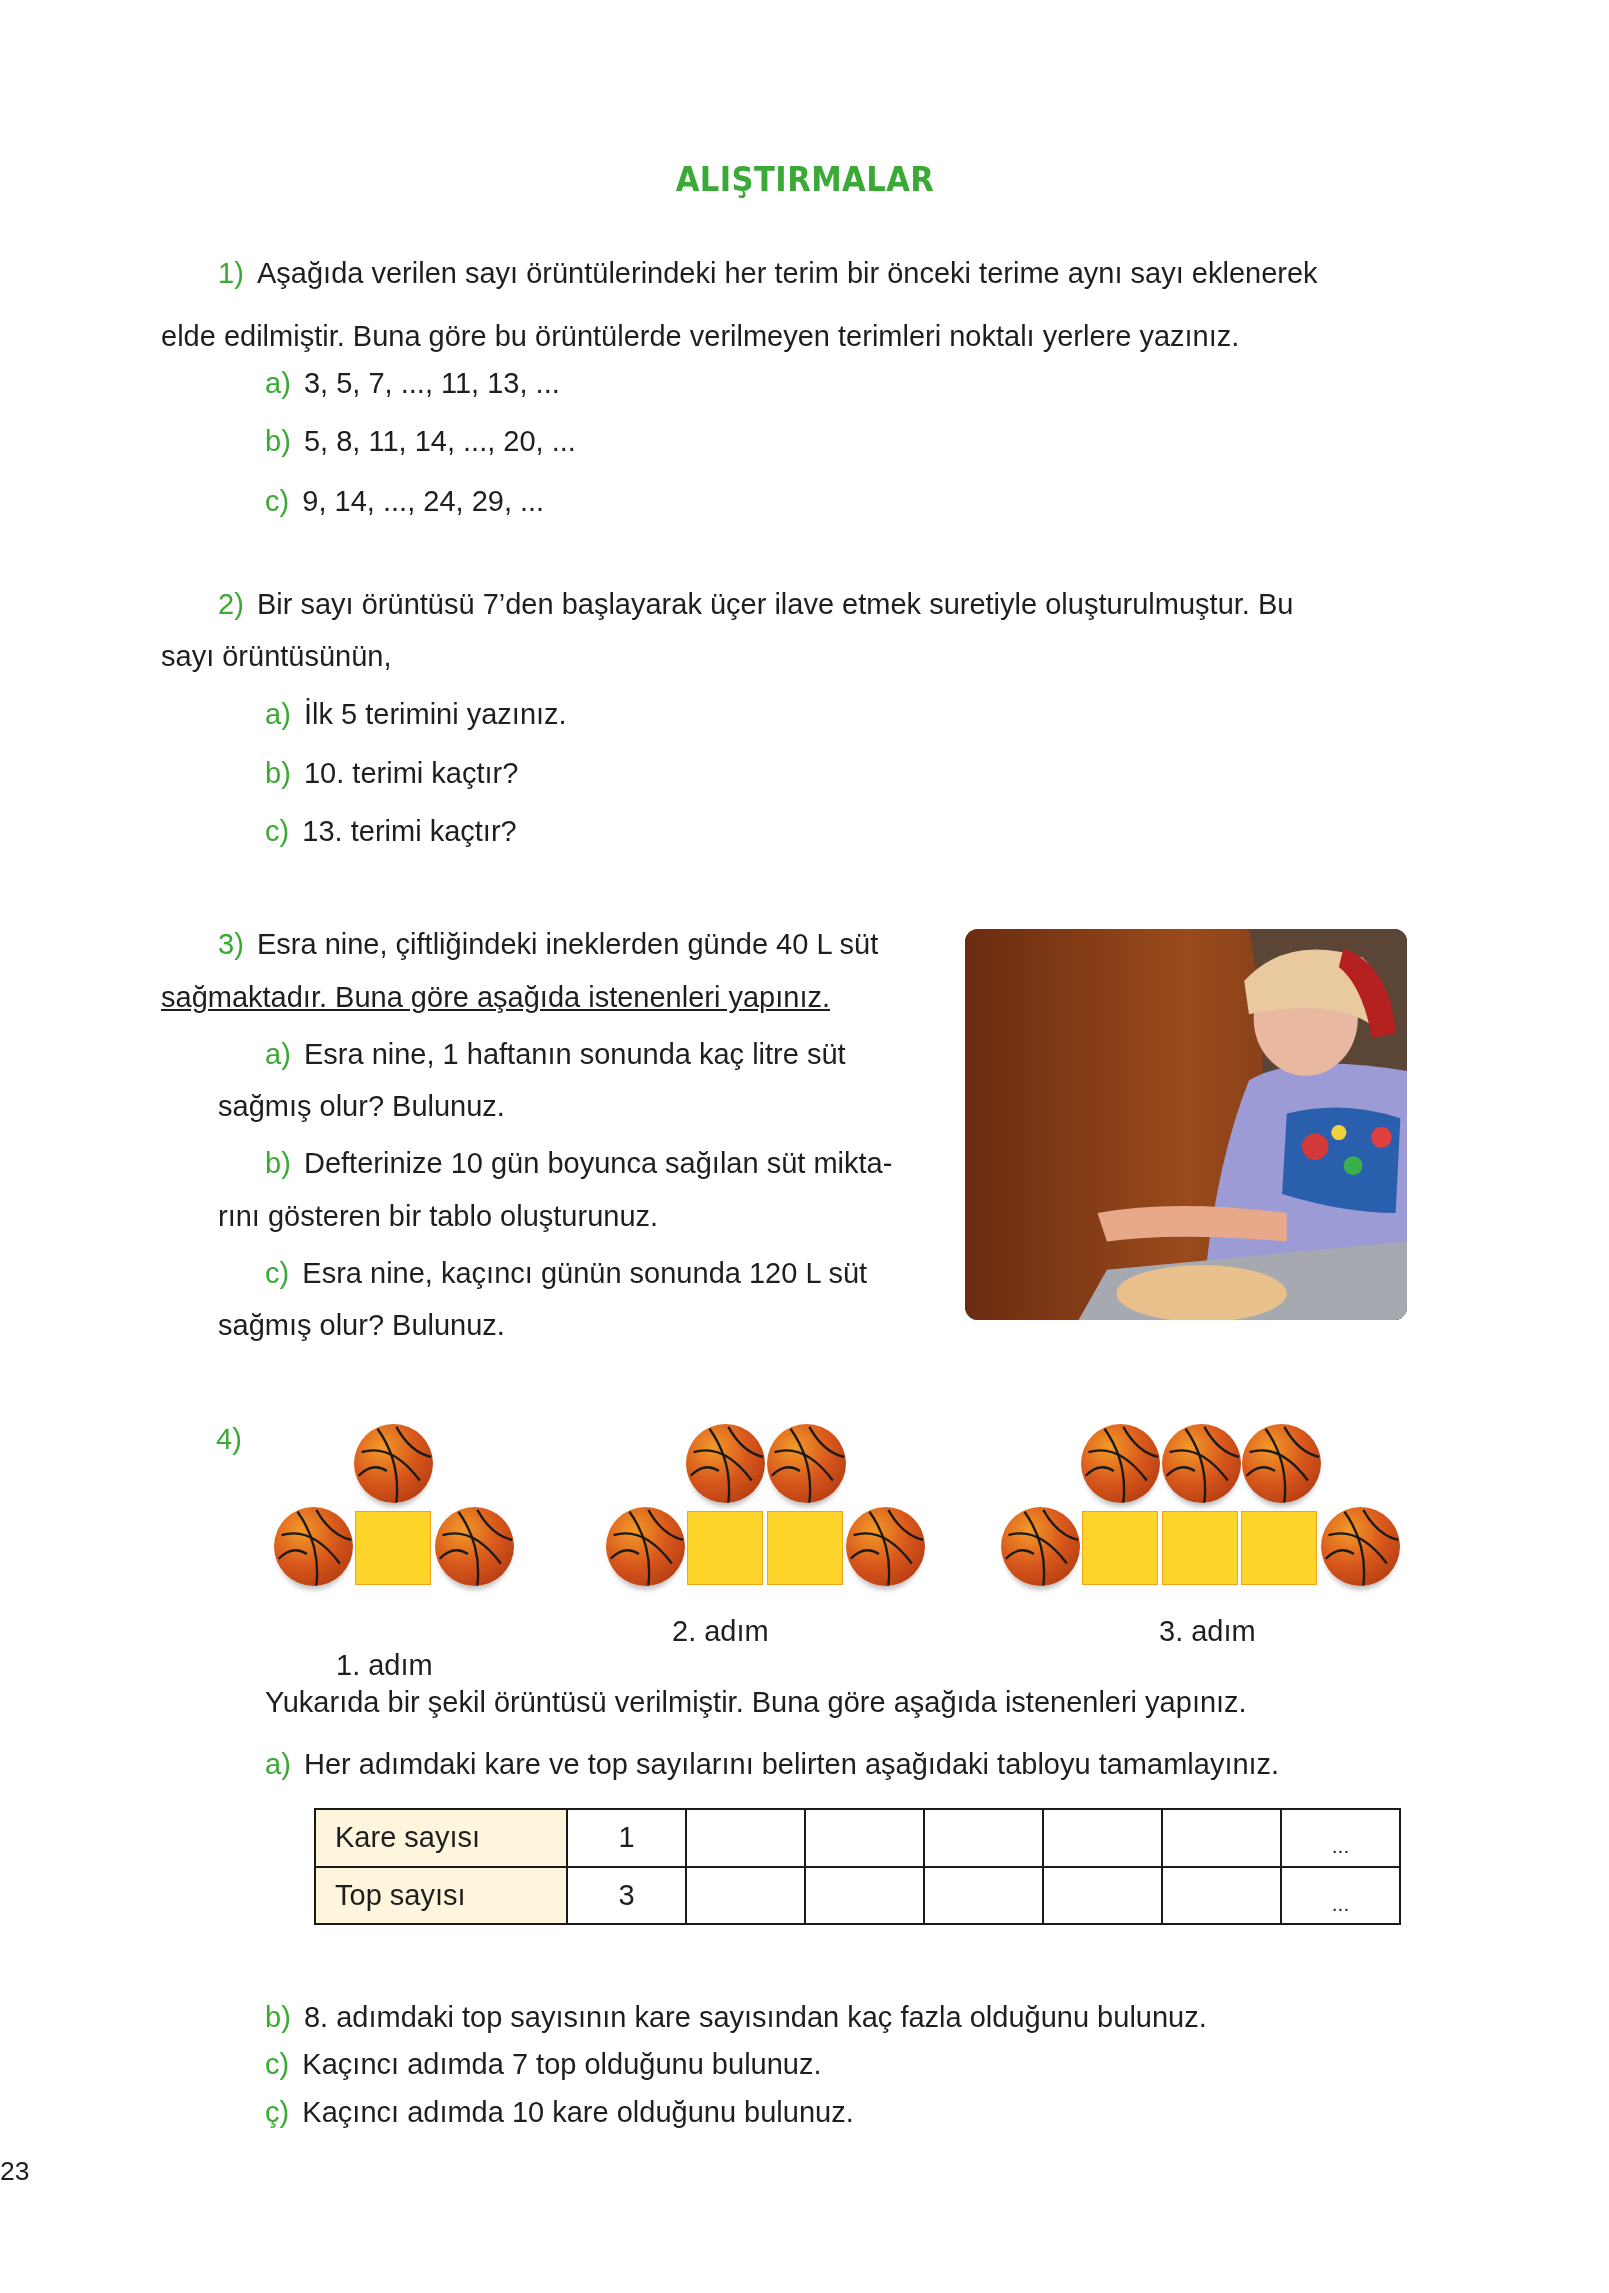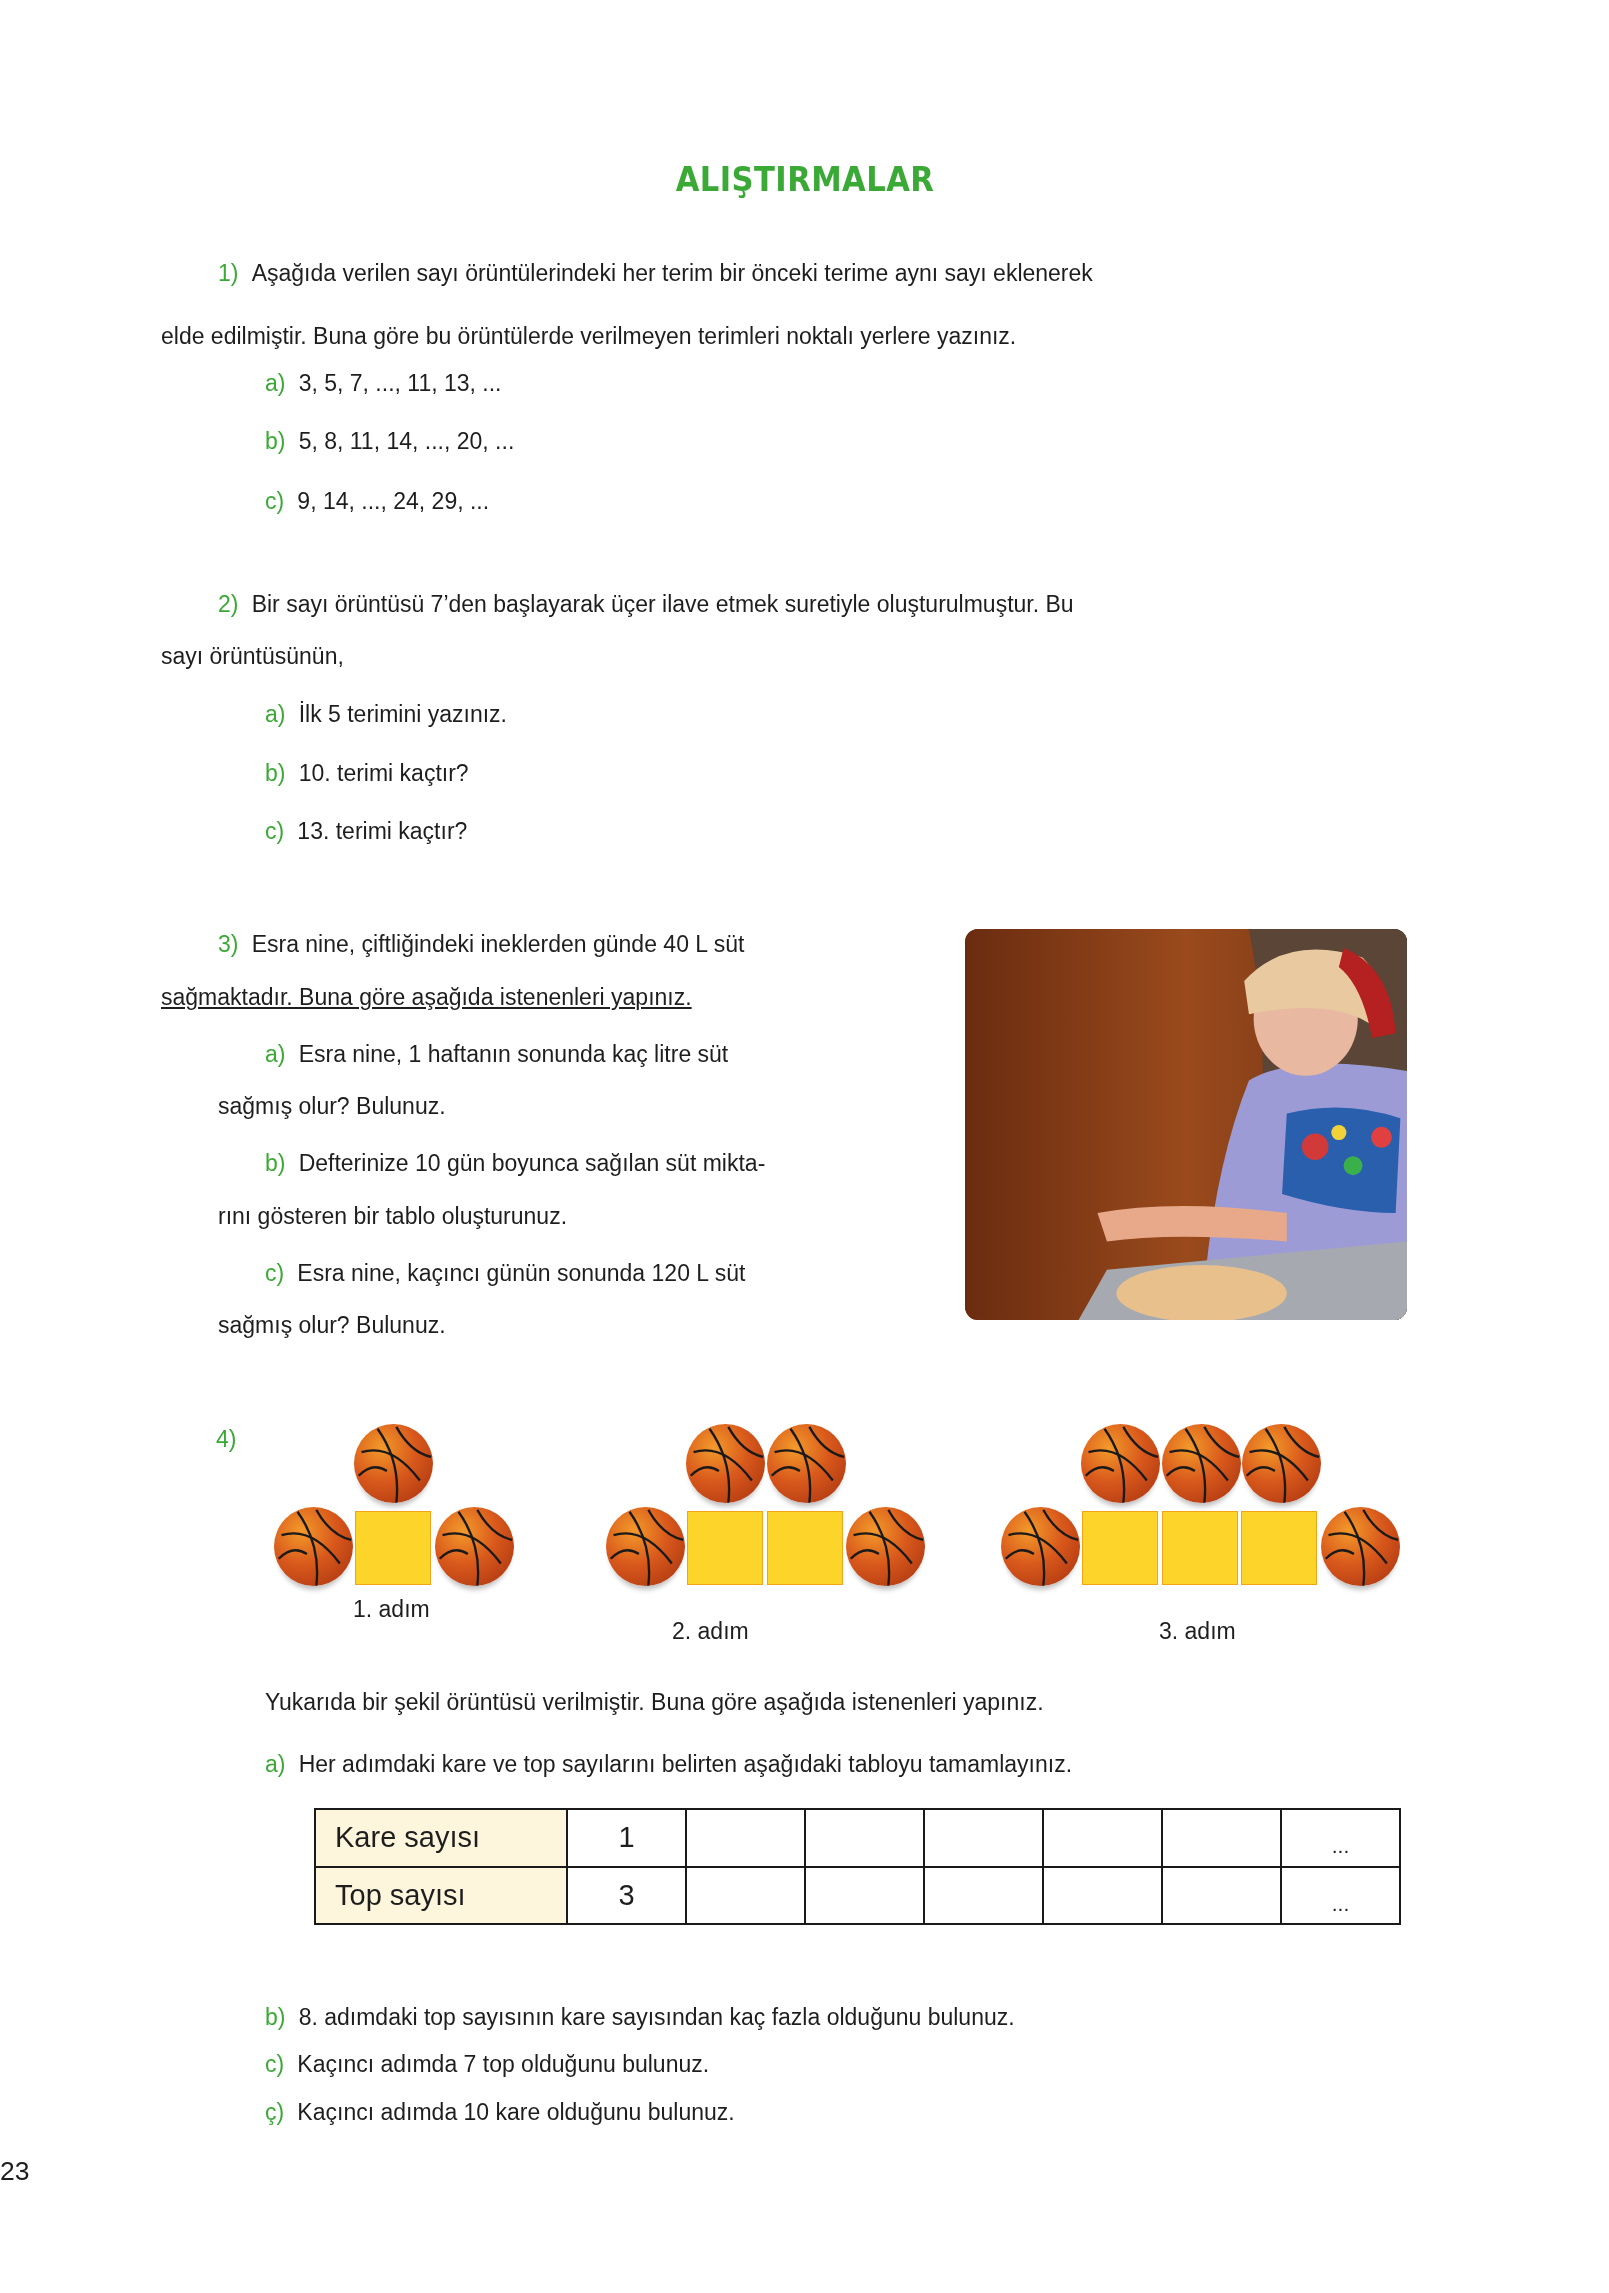--- a/index.html
+++ b/index.html
@@ -6,21 +6,21 @@
   body {
     width:1610px; height:2294px; background:#ffffff; position:relative;
     font-family:"Liberation Sans", sans-serif; color:#1e1e1e; overflow:hidden;
   }
   .abs { position:absolute; }
   .title {
     left:0; width:1610px; top:159px; text-align:center;
     font-family:"DejaVu Sans", sans-serif; font-weight:bold; font-size:34px;
     color:#3aa935; letter-spacing:0.5px; transform:scaleX(0.9);
   }
-  .txt { font-size:23px; line-height:51px; white-space:nowrap; }
+  .txt { font-size:29px; line-height:51px; white-space:nowrap; }
   .g { color:#3aa935; margin-right:13.2px; }
   .photo {
     left:965px; top:929px; width:442px; height:391px; border-radius:13.2px; overflow:hidden;
     background:linear-gradient(100deg,#6b2e12 0%,#8a3f18 25%,#a1521f 45%,#7a3514 60%,#5a3a2a 100%);
   }
   .ball {
     position:absolute; width:79px; height:79px; border-radius:50%;
     background:radial-gradient(circle at 35% 30%, #f39a2a 0%, #d9591c 45%, #a5300f 100%);
     box-shadow:0 7.6px 5.7px -3.8px rgba(0,0,0,0.25);
     overflow:hidden;
@@ -221,21 +221,21 @@
         <g fill="none" stroke="#1a1a1a" stroke-width="2.5">
           <path d="M8 30 Q40 20 70 60"></path>
           <path d="M25 5 Q50 40 45 84"></path>
           <path d="M45 3 Q60 30 82 35"></path>
           <path d="M5 55 Q20 40 35 50"></path>
         </g>
       </svg>
     </div>
 </div>
 
-<div class="abs txt" style="left:336px;top:1584px;margin-left:17px;">1. adım</div>
+<div class="abs txt" style="left:336px;top:1640px;">1. adım</div>
 <div class="abs txt" style="left:672px;top:1606px;">2. adım</div>
 <div class="abs txt" style="left:1159px;top:1606px;">3. adım</div>
 
 <div class="abs txt" style="left:265px;top:1677px;">Yukarıda bir şekil örüntüsü verilmiştir. Buna göre aşağıda istenenleri yapınız.</div>
 <div class="abs txt" style="left:265px;top:1739px;"><span class="g">a)</span><span>Her adımdaki kare ve top sayılarını belirten aşağıdaki tabloyu tamamlayınız.</span></div>
 
 <table class="grid">
   <tbody>
   <tr>
     <td class="hd">Kare sayısı</td>

